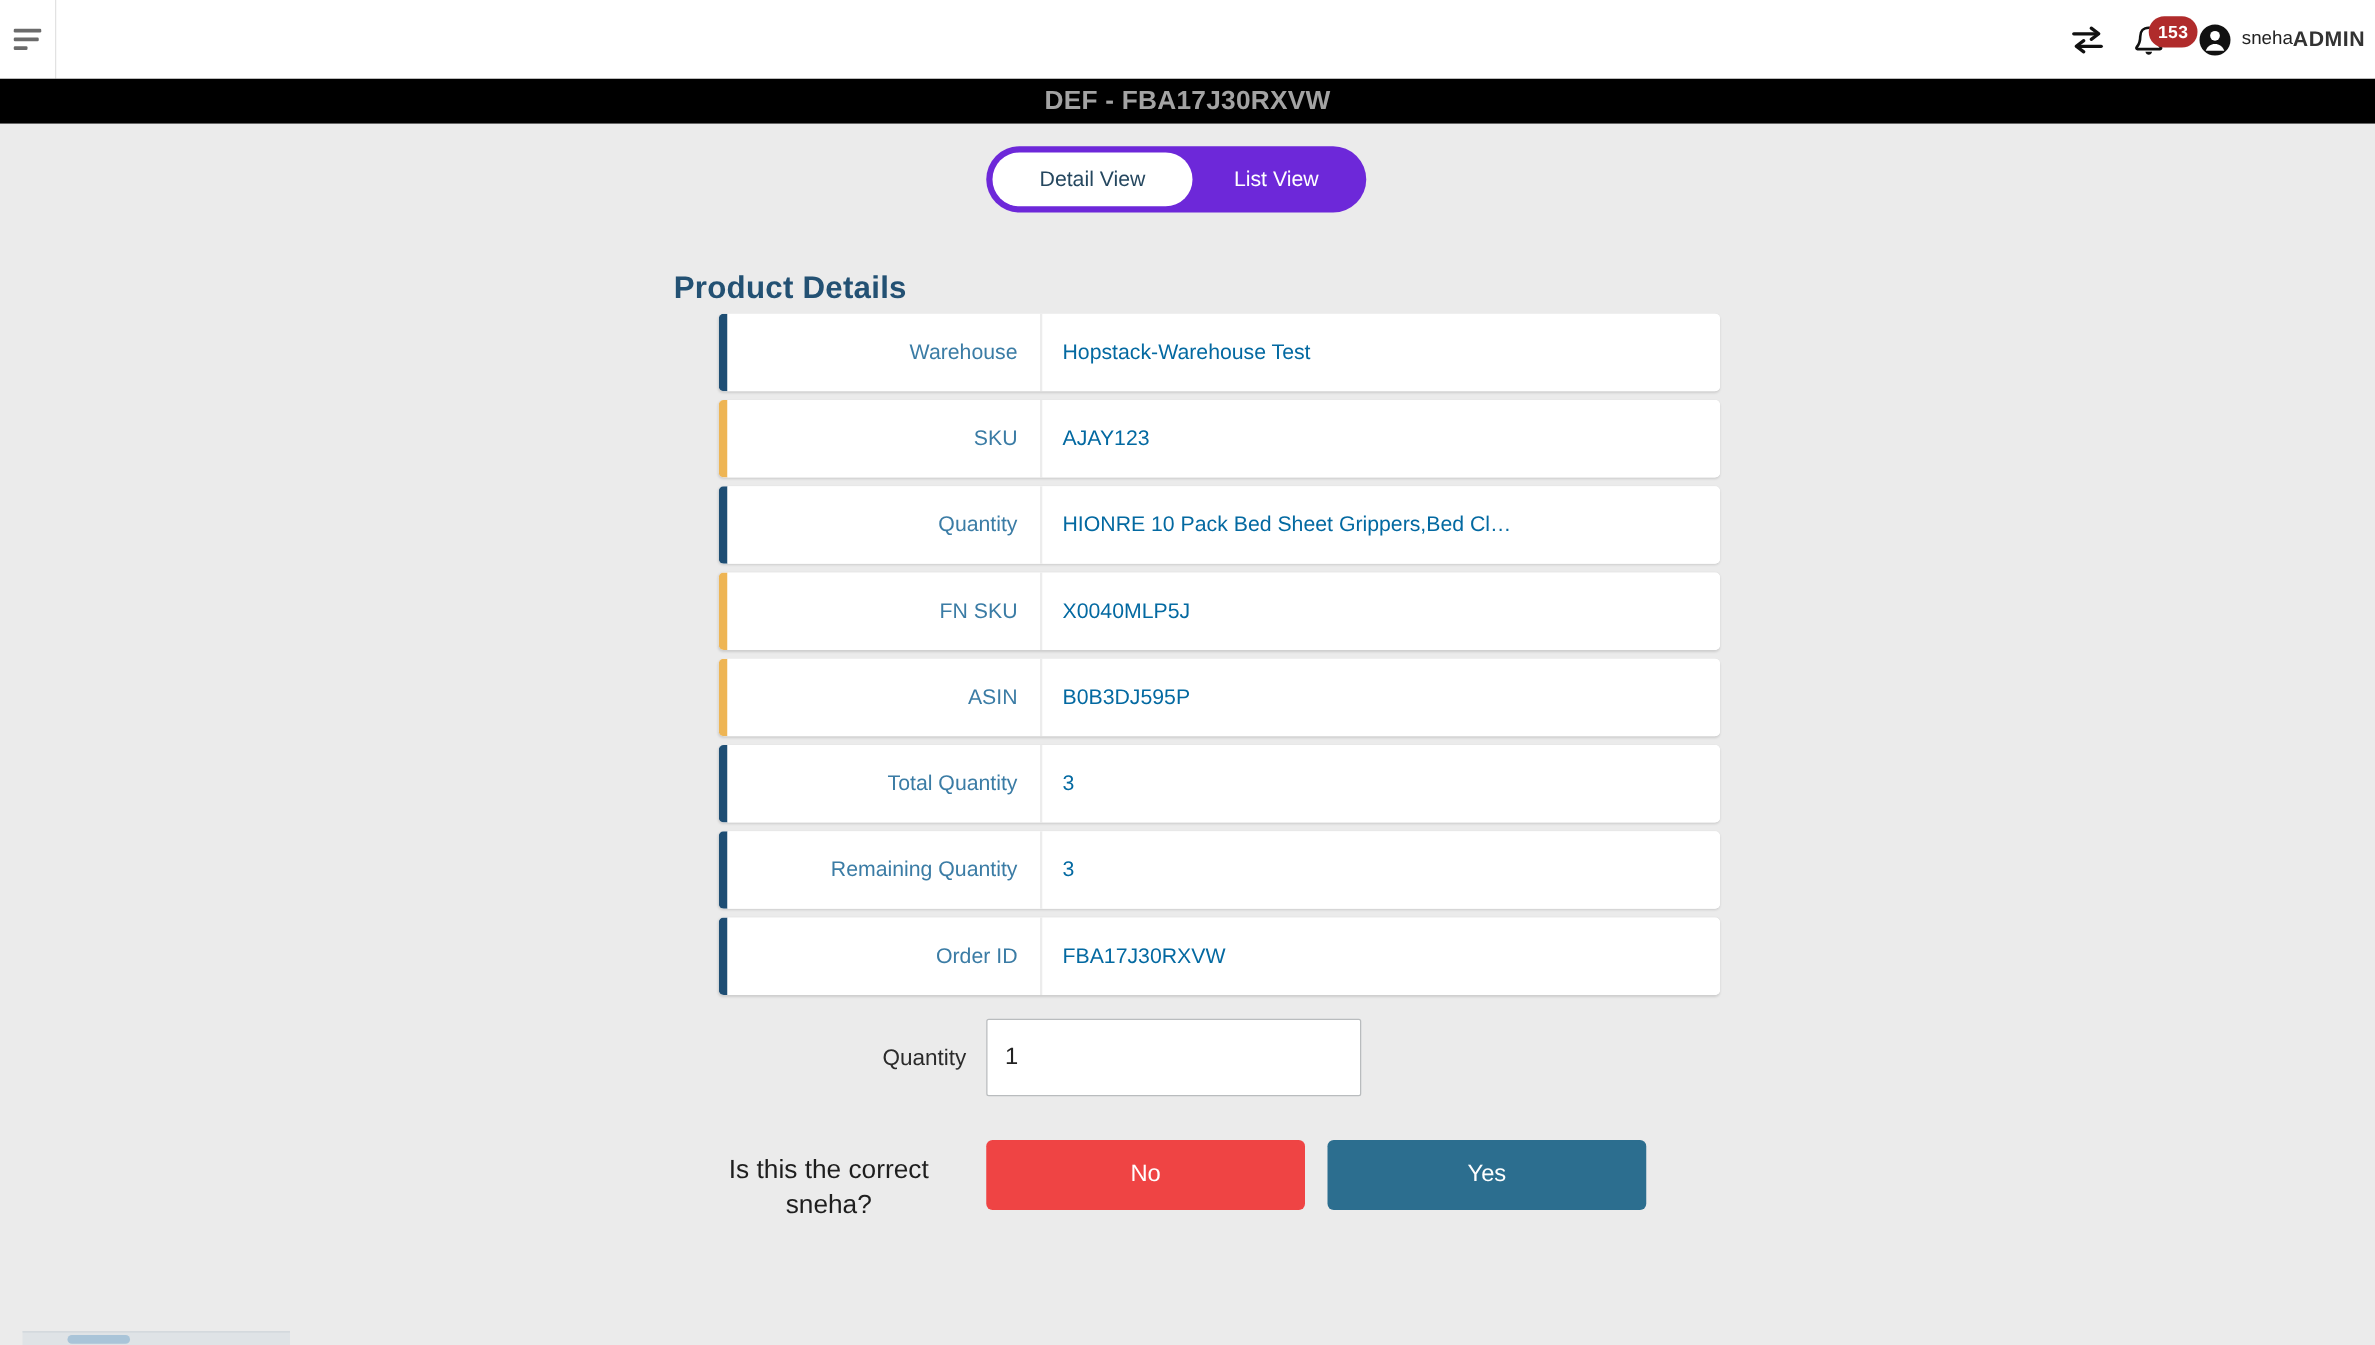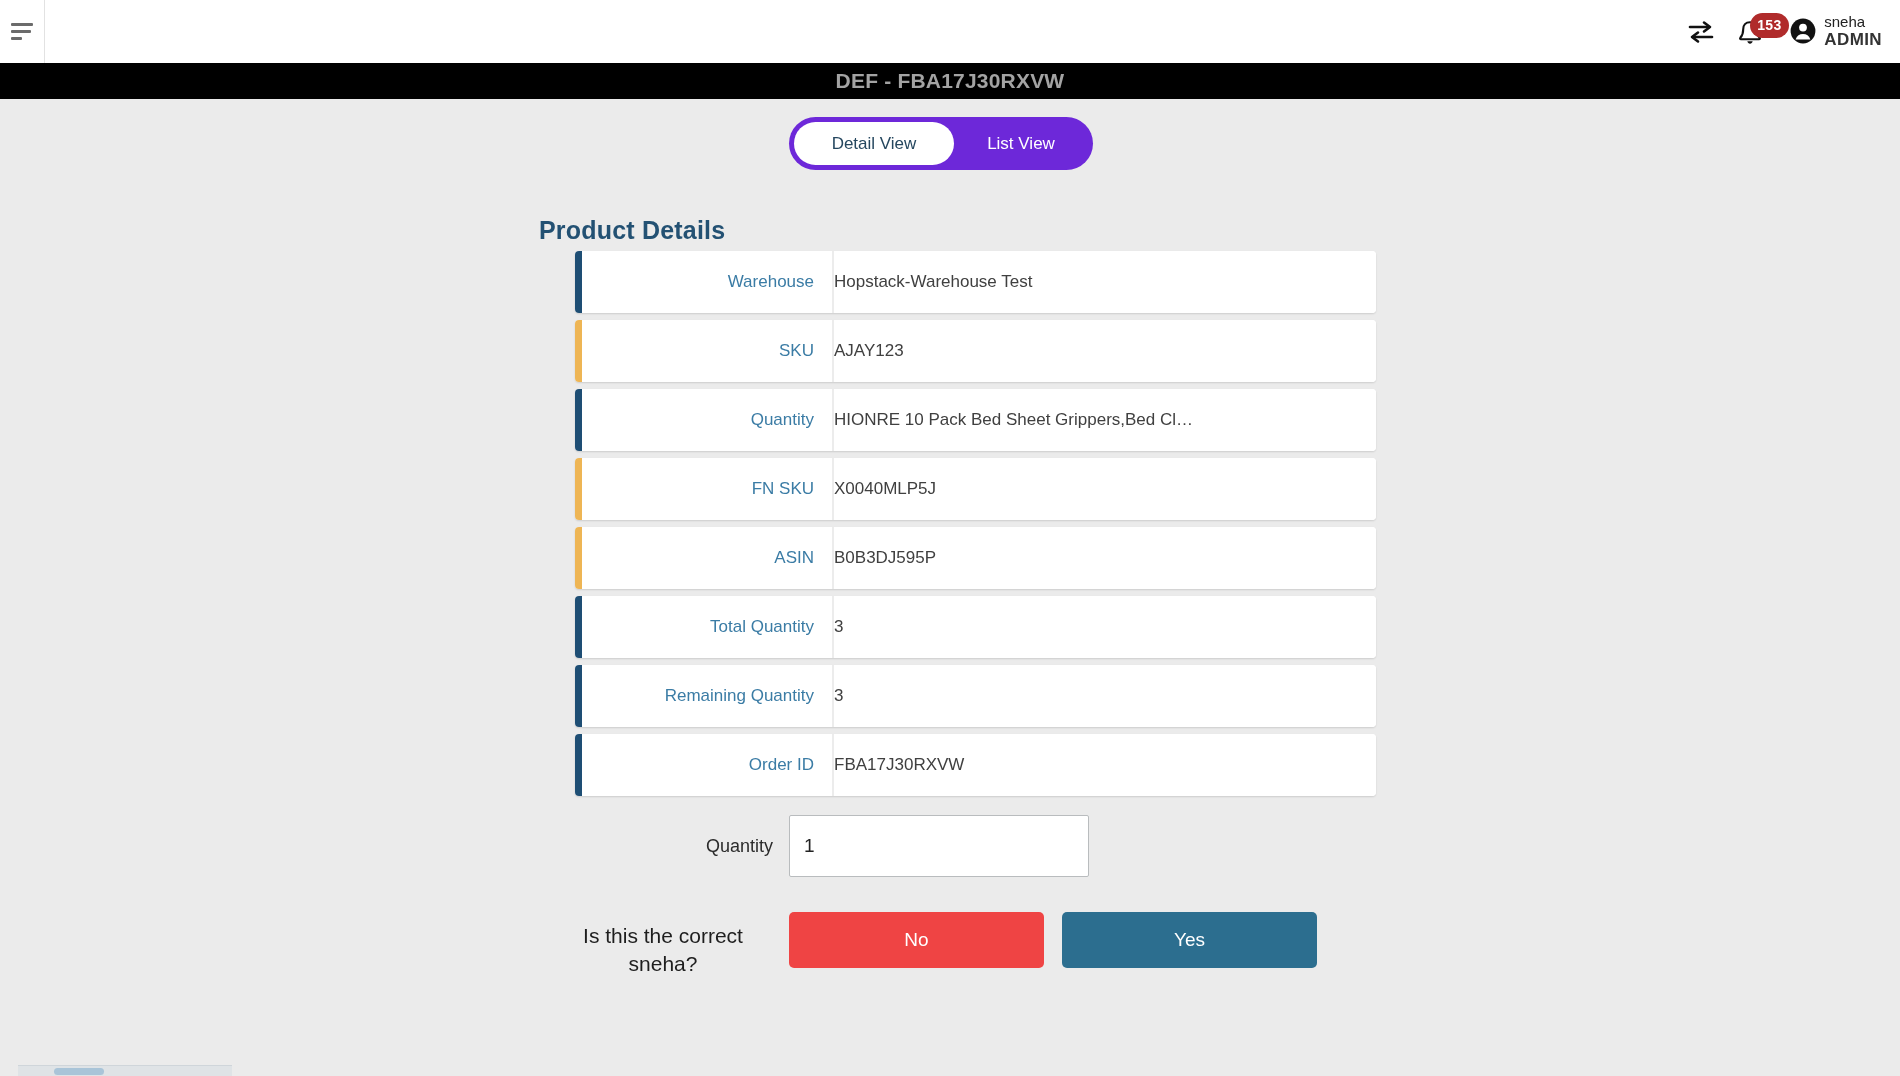--- a/index.html
+++ b/index.html
@@ -47,21 +47,21 @@
   .hamburger span:nth-child(1) { width: 22px; }
   .hamburger span:nth-child(2) { width: 20px; }
   .hamburger span:nth-child(3) { width: 11px; }
 
   .topbar-spacer { flex: 1 1 auto; }
 
   .topbar-right {
     display: flex;
     align-items: center;
     gap: 20px;
-    padding-right: 18px;
+    padding-right: 8px;
     height: 63px;
   }
 
   .swap-icon { width: 30px; height: 26px; cursor: pointer; }
 
   .bell-wrap { position: relative; width: 34px; height: 34px; cursor: pointer; }
   .bell-icon { position: absolute; left: 0; top: 4px; width: 28px; height: 28px; }
   .bell-badge {
     position: absolute;
     left: 14px; top: -2px;
@@ -74,21 +74,21 @@
     font-size: 14px;
     font-weight: 700;
     display: flex;
     align-items: center;
     justify-content: center;
     letter-spacing: .3px;
   }
 
   .user-block { display: flex; align-items: center; gap: 8px; cursor: pointer; }
   .avatar-icon { width: 26px; height: 26px; }
-  .user-text { display: flex; flex-direction: column; line-height: 1.15; }
+  .user-text { display: flex; flex-direction: row; line-height: 1.15; }
   .user-name { font-size: 15px; color: #222; }
   .user-role { font-size: 17px; color: #333; letter-spacing: .4px; font-weight: bold; }
 
   
   .title-band {
     position: absolute;
     top: 63px; left: 0;
     width: 1900px;
     height: 36px;
     background: #000000;
@@ -180,23 +180,23 @@
     padding-right: 18px;
     font-size: 17px;
     color: #3b7ca5;
     background: #ffffff;
   }
   .row-sep { width: 2px; flex: 0 0 2px; background: #ececec; }
   .row-value {
     flex: 1 1 auto;
     display: flex;
     align-items: center;
-    padding-left: 0;
+    padding-left: 16px;
     font-size: 17px;
-    color: #404040;
+    color: #0369a1;
     background: #ffffff;
   }
 
   
   .qty-row {
     position: absolute;
     left: 539px; top: 716px;
     width: 801px;
     display: flex;
     align-items: center;

